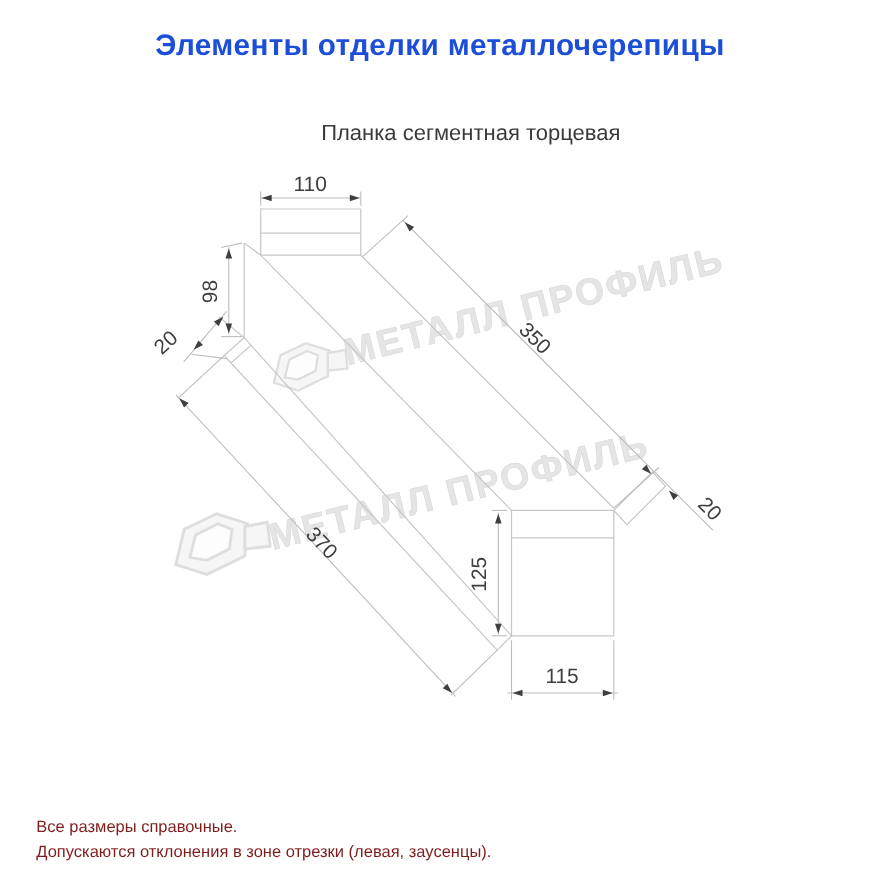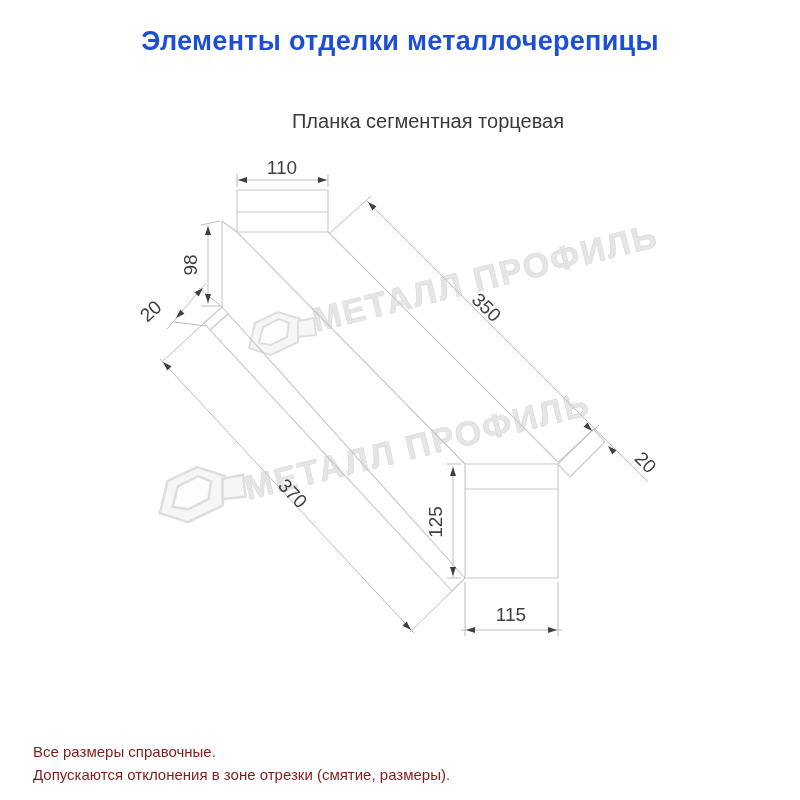--- a/index.html
+++ b/index.html
@@ -117,16 +117,16 @@
       <text class="dtxt" x="482" y="312" text-anchor="middle" transform="rotate(44 482 312)">350</text>
       <text class="dtxt" x="641" y="467" text-anchor="middle" transform="rotate(45 641 467)">20</text>
       <text class="dtxt" x="288" y="498" text-anchor="middle" transform="rotate(46 288 498)">370</text>
       <text class="dtxt" x="442" y="522" text-anchor="middle" transform="rotate(-90 442 522)">125</text>
       <text class="dtxt" x="511" y="621" text-anchor="middle">115</text>
     </g>
   </svg>
 
   <div class="footer">
     <div>Все размеры справочные.</div>
-    <div>Допускаются отклонения в зоне отрезки (смятие, размеры).</div>
+    <div>Допускаются отклонения в зоне отрезки (левая, заусенцы).</div>
   </div>
 
 </div>
 
 </body></html>

